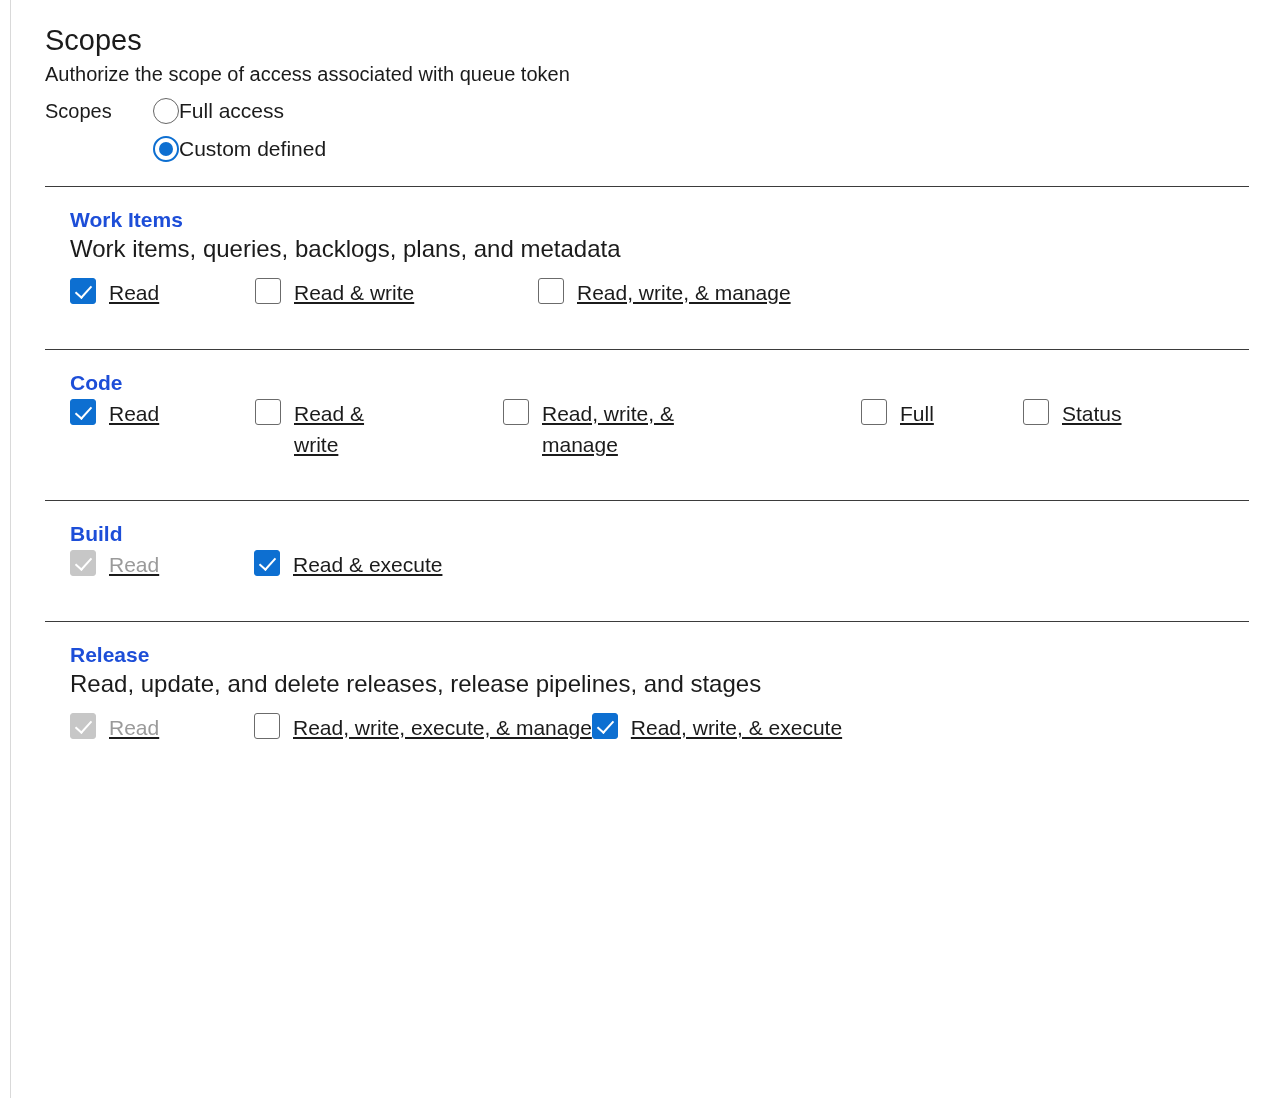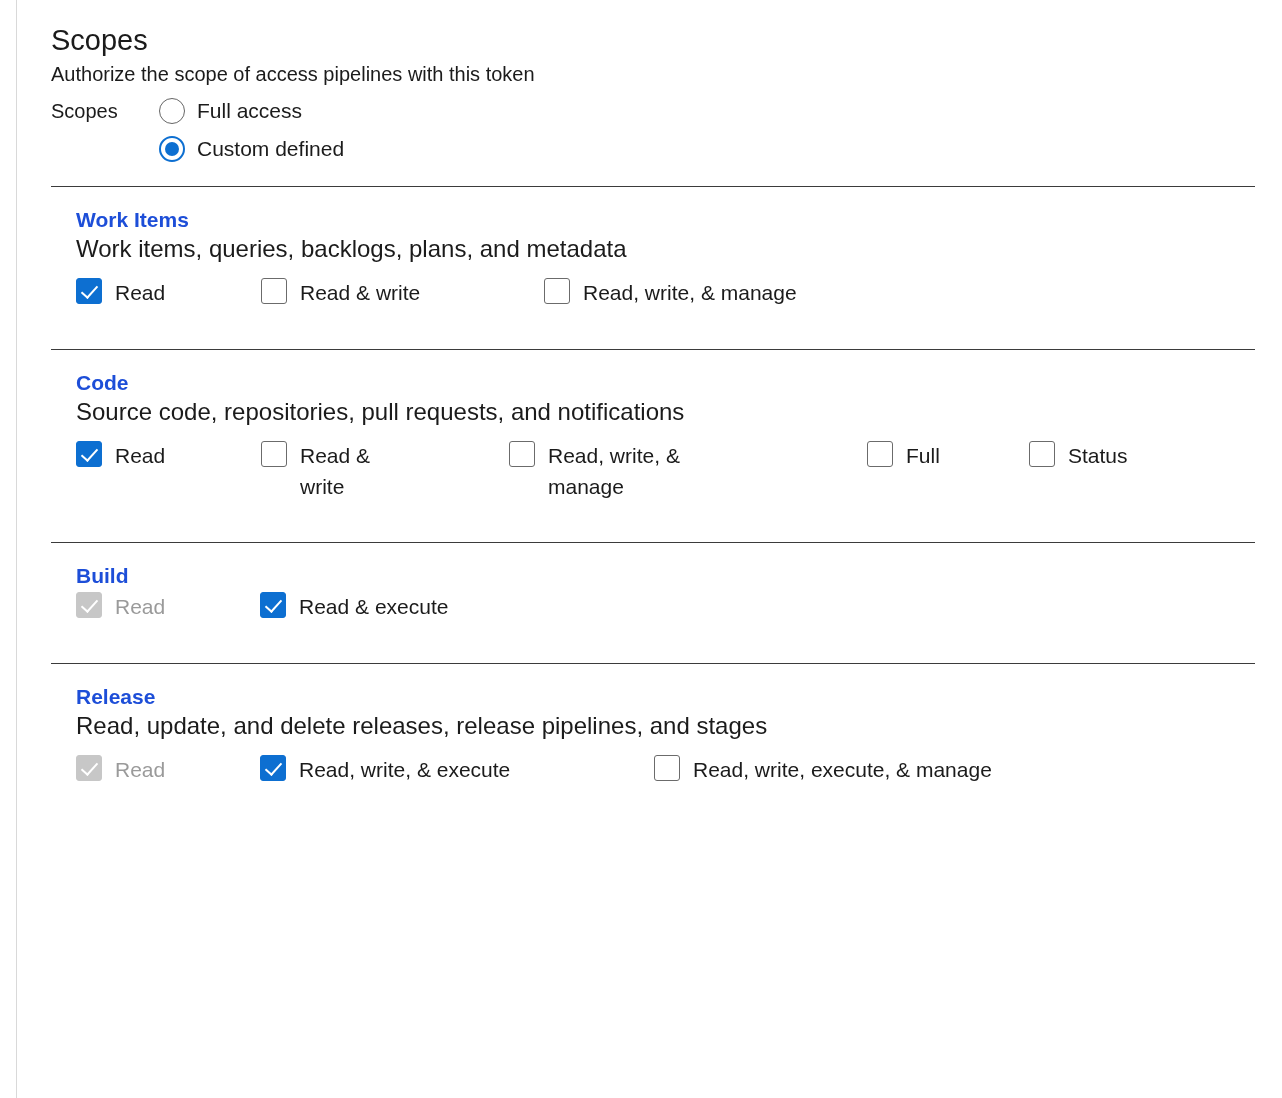--- a/index.html
+++ b/index.html
@@ -11,21 +11,21 @@
     color: #1b1b1b;
   }
   body {
     width: 1282px;
     height: 1098px;
     position: relative;
     overflow: hidden;
   }
   .page {
     position: absolute;
-    left: 10px;
+    left: 4px;
     top: 0;
     width: 1243px;
     height: 1098px;
     background: #fff;
   }
   
   .left-edge {
     position: absolute;
     left: 6px;
     top: 0;
@@ -91,21 +91,20 @@
     width: 14px;
     height: 14px;
     margin-left: -7px;
     margin-top: -7px;
     border-radius: 50%;
     background: #0d6fd1;
   }
   .radio-text {
     font-size: 21px;
     color: #1b1b1b;
-    margin-left: 12px;
   }
   .divider {
     height: 1px;
     background: #3b3b3b;
     margin: 18px 0 0 0;
     width: 1204px;
   }
   .group {
     padding: 20px 0 0 25px;
   }
@@ -119,20 +118,21 @@
   .group-desc {
     font-size: 24px;
     color: #1b1b1b;
     line-height: 28px;
     margin: 0 0 14px 0;
   }
   .opts {
     display: flex;
     align-items: flex-start;
     padding-bottom: 22px;
+    text-decoration: underline;
   }
   .opt {
     display: flex;
     align-items: flex-start;
   }
   .checkbox {
     width: 26px;
     height: 26px;
     border-radius: 3px;
     border: 1.8px solid #6b6b6b;
@@ -187,21 +187,21 @@
 </style>
 </head>
 <body>
 
 <div class="page">
   <div class="left-edge"></div>
 
   <div class="content">
 
     <h1 class="scopes-title">Scopes</h1>
-    <p class="scopes-subtitle">Authorize the scope of access pipelines with this token</p>
+    <p class="scopes-subtitle">Authorize the scope of access associated with queue token</p>
 
     <div class="radio-block">
       <div class="radio-row">
         <span class="radio-label-left">Scopes</span>
         <span class="radio"></span>
         <span class="radio-text">Full access</span>
       </div>
       <div class="radio-row">
         <span class="radio-spacer"></span>
         <span class="radio checked"></span>
@@ -225,21 +225,20 @@
         <div class="opt">
           <span class="checkbox"></span>
           <span class="opt-label">Read, write, &amp; manage</span>
         </div>
       </div>
     </div>
 
     <div class="divider"></div>
     <div class="group">
       <div class="group-title">Code</div>
-      <div class="group-desc">Source code, repositories, pull requests, and notifications</div>
       <div class="opts">
         <div class="opt" style="width:185px">
           <span class="checkbox checked"></span>
           <span class="opt-label">Read</span>
         </div>
         <div class="opt" style="width:248px">
           <span class="checkbox"></span>
           <span class="opt-label wrap">Read &amp; write</span>
         </div>
         <div class="opt" style="width:358px">
@@ -274,25 +273,25 @@
 
     <div class="divider"></div>
     <div class="group">
       <div class="group-title">Release</div>
       <div class="group-desc">Read, update, and delete releases, release pipelines, and stages</div>
       <div class="opts">
         <div class="opt" style="width:184px">
           <span class="checkbox disabled"></span>
           <span class="opt-label muted">Read</span>
         </div>
+        <div class="opt">
+          <span class="checkbox"></span>
+          <span class="opt-label">Read, write, execute, &amp; manage</span>
+        </div>
         <div class="opt" style="width:394px">
           <span class="checkbox checked"></span>
           <span class="opt-label">Read, write, &amp; execute</span>
-        </div>
-        <div class="opt">
-          <span class="checkbox"></span>
-          <span class="opt-label">Read, write, execute, &amp; manage</span>
         </div>
       </div>
     </div>
 
   </div>
 </div>
 
 </body></html>

